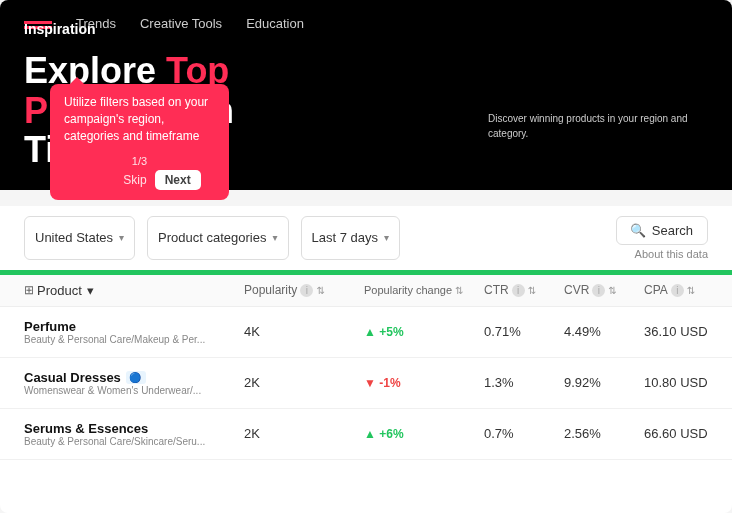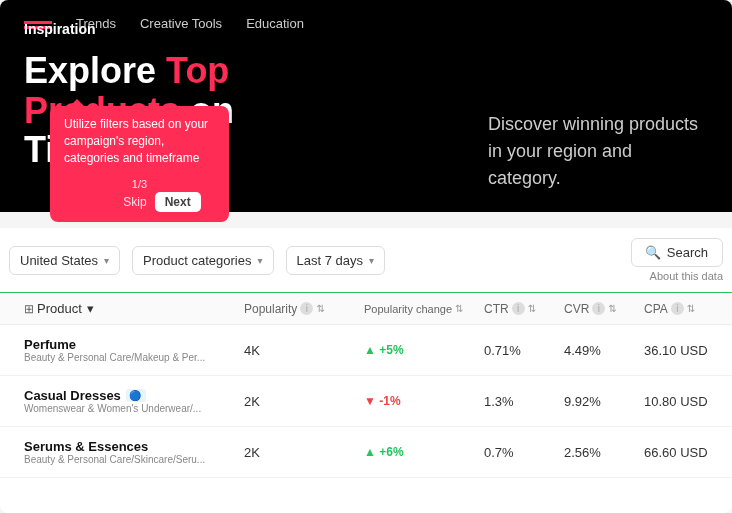--- a/index.html
+++ b/index.html
@@ -12,21 +12,21 @@
 
     .nav { display: flex; align-items: center; gap: 24px; margin-bottom: 20px; }
     .nav-brand { font-weight: 700; font-size: 14px; color: #fff; }
     .nav-brand span { display: block; width: 28px; height: 3px; background: #ff2d55; margin-top: 2px; }
     .nav-link { font-size: 13px; color: #ccc; cursor: pointer; }
 
     .hero-content { display: flex; justify-content: space-between; align-items: flex-start; }
     .hero-title { font-size: 36px; font-weight: 900; line-height: 1.1; max-width: 320px; }
     .hero-title .white { color: #fff; }
     .hero-title .pink { color: #ff2d55; }
-    .hero-desc { font-size: 18px; color: #ccc; max-width: 220px; line-height: 1.5; margin-top: 60px; }
+    .hero-desc { font-size: 10px; color: #ccc; max-width: 220px; line-height: 1.5; margin-top: 60px; }
 
     
     .tooltip-box {
       position: absolute;
       bottom: -10px;
       left: 50px;
       background: #ff2d55;
       color: #fff;
       border-radius: 8px;
       padding: 10px 14px;
@@ -155,21 +155,21 @@
       <div class="tooltip-footer">
         <span class="tooltip-step">1/3</span>
         <div class="tooltip-actions">
           <button class="tooltip-skip">Skip</button>
           <button class="tooltip-next">Next</button>
         </div>
       </div>
     </div>
   </div>
 
-  <div style="background:#fff; padding: 10px 9px; display:flex; align-items:center; gap:12px; border-bottom:1px solid #22c55e; flex-shrink:0; margin-top: 16px;">
+  <div style="background:#fff; padding: 10px 24px; display:flex; gap:12px; border-bottom:5px solid #22c55e; flex-shrink:0; margin-top: 16px;">
     <div class="filter-select">
       <span>United States</span>
       <span class="chevron">▾</span>
     </div>
     <div class="filter-select">
       <span>Product categories</span>
       <span class="chevron">▾</span>
     </div>
     <div class="filter-select">
       <span>Last 7 days</span>

